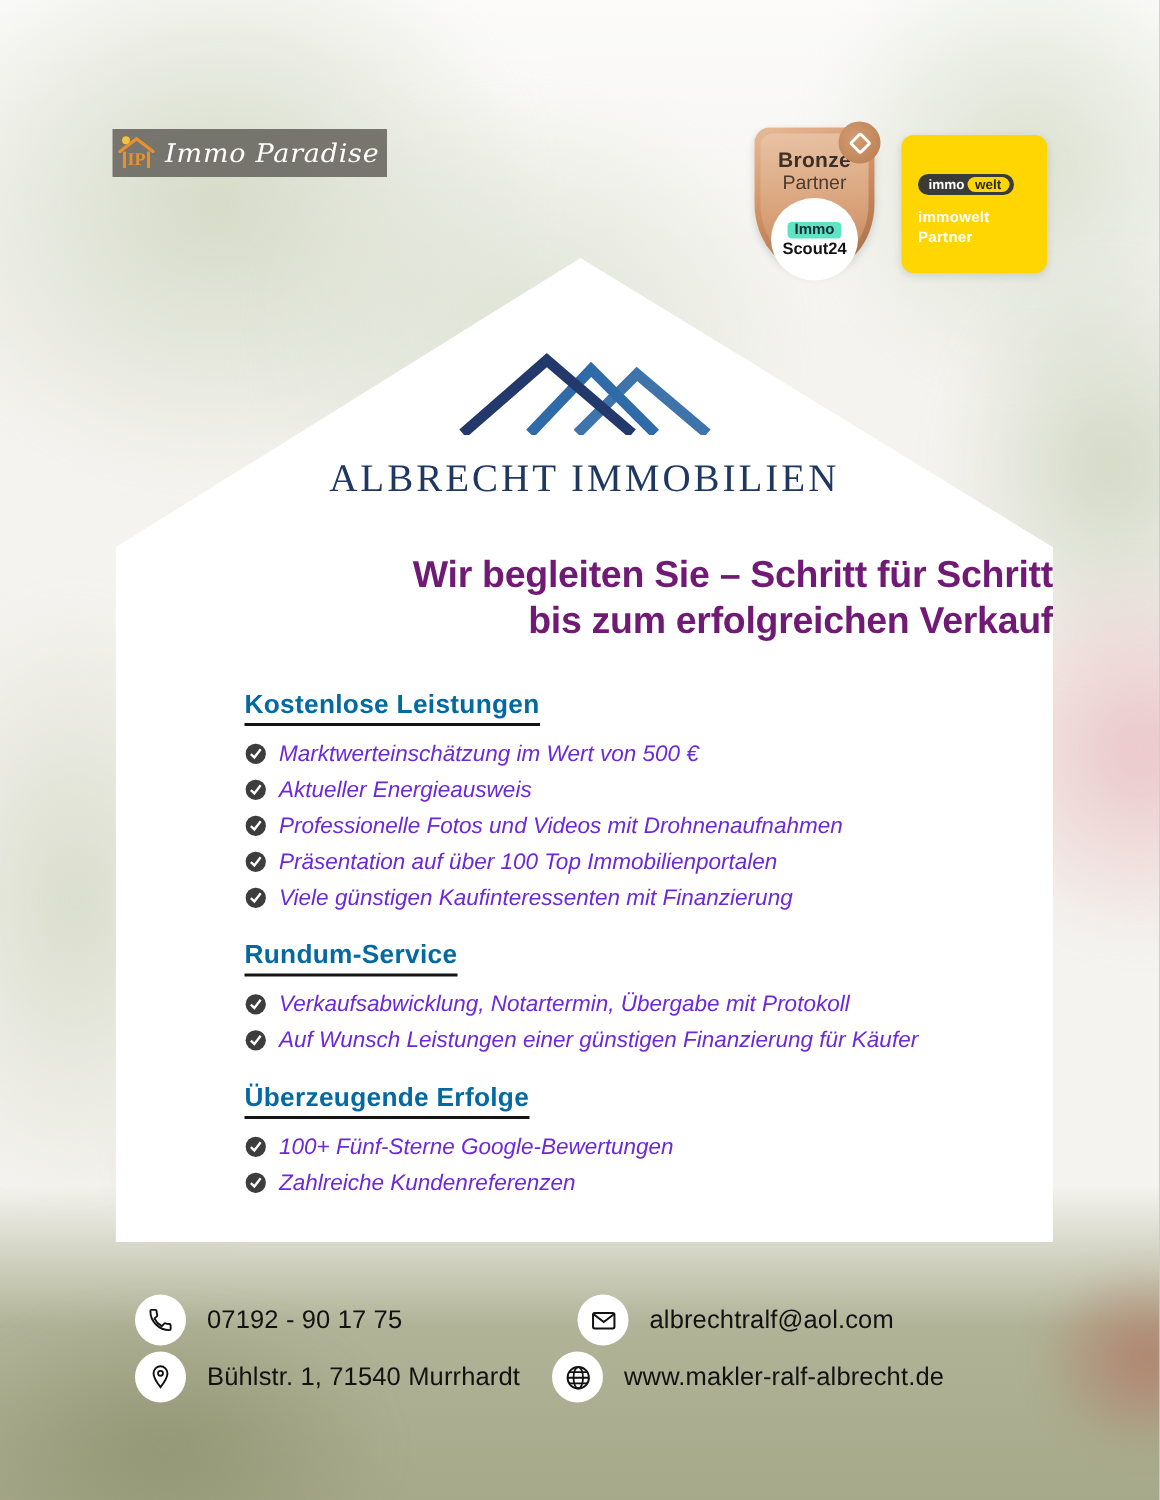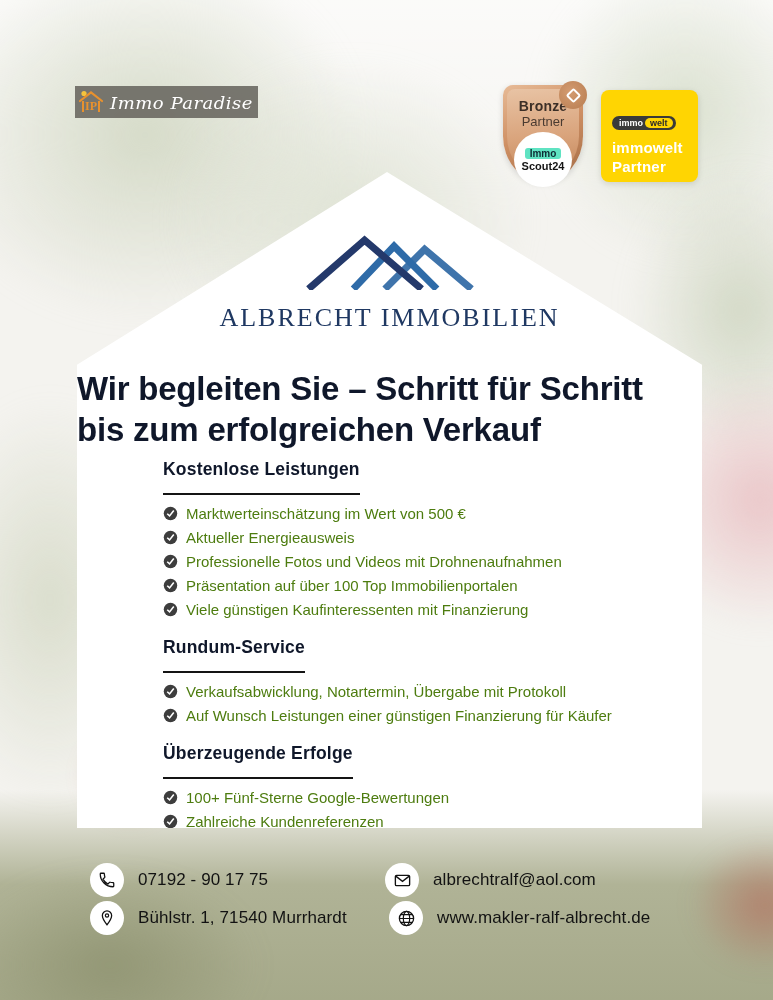--- a/index.html
+++ b/index.html
@@ -65,59 +65,59 @@
   .welt-badge{
     position:absolute; left:601px; top:90px; width:97px; height:92px;
     border-radius:8px; padding:10px 11px; box-shadow:0 2px 6px rgba(0,0,0,.12);
   }
   .welt-pill{
     display:inline-flex; align-items:center; gap:2px; background:#3a3a39; border-radius:10px;
     padding:2px 3px 2px 7px; margin-top:16px;
   }
   .welt-pill-left{ color:#fff; font-size:9px; font-weight:700; }
   .welt-pill-right{ background:#ffd502; color:#2b2b2b; font-size:9px; font-weight:700; border-radius:7px; padding:0 5px; }
-  .welt-line{ color:#fff; font-size:15px; font-weight:700; line-height:1.25; letter-spacing:.2px; }
+  .welt-line{ color:#fff; font-size:10px; font-weight:700; line-height:1.25; letter-spacing:.2px; }
   .welt-lines{ margin-top:9px; }
 
   
   .house{
     position:absolute; left:77px; top:172px; width:625px; height:656px; background:#fff;
     clip-path:polygon(49.6% 0%, 100% 29.4%, 100% 100%, 0% 100%, 0% 29.4%);
   }
   
   .logo-block{ position:absolute; left:0; right:0; top:62px; text-align:center; }
   .logo-mountains{ width:178px; height:56px; }
   .logo-name{
     font-family:"Liberation Serif", serif; font-size:26px; color:#1f3862; letter-spacing:2px;
     margin-top:9px; white-space:nowrap;
   }
   
   .headline{
-    position:absolute; left:0; right:0; top:196px; text-align:left;
-    color:#0f172a; font-size:33px; font-weight:800; line-height:1.25; letter-spacing:-.2px;
+    position:absolute; left:0; right:0; top:196px; text-align:right;
+    color:#701a75; font-size:25px; font-weight:800; line-height:1.25; letter-spacing:-.2px;
   }
   
   .sections{ position:absolute; left:86px; top:287px; width:470px; }
   .sec-title{
-    font-size:17.5px; font-weight:700; color:#0f172a; display:inline-block;
-    border-bottom:2.5px solid #141414; padding-bottom:13px; margin:13px 0 9px;
+    font-size:17.5px; font-weight:700; color:#0369a1; display:inline-block;
+    border-bottom:2.5px solid #141414; padding-bottom:2px; margin:13px 0 9px;
     letter-spacing:.2px;
   }
   .sections .section:first-child .sec-title{ margin-top:0; }
   .item{ display:flex; align-items:center; gap:8px; margin-bottom:5px; }
-  .item-text{ font-size:15px; color:#4d7c0f; line-height:19px; }
+  .item-text{ font-size:15px; color:#6d28d9; line-height:19px;font-style:italic; }
   .check{ flex:0 0 auto; width:15px; height:15px; }
 
   
   .contact{ position:absolute; left:90px; top:862px; width:600px; }
   .c-row{ position:absolute; display:flex; align-items:center; gap:14px; height:36px; }
   .c1{ left:0;   top:0;  }
   .c2{ left:0;   top:38px; }
   .c3{ left:295px; top:0; }
-  .c4{ left:299px; top:38px; }
+  .c4{ left:278px; top:38px; }
   .c-icon{
     width:34px; height:34px; border-radius:50%; background:#fff; flex:0 0 auto;
     display:flex; align-items:center; justify-content:center;
   }
   .c-text{ font-size:17px; color:#121212; font-weight:500; letter-spacing:.1px; white-space:nowrap; }
 </style>
 </head>
 <body>
 
 <div id="stage">

